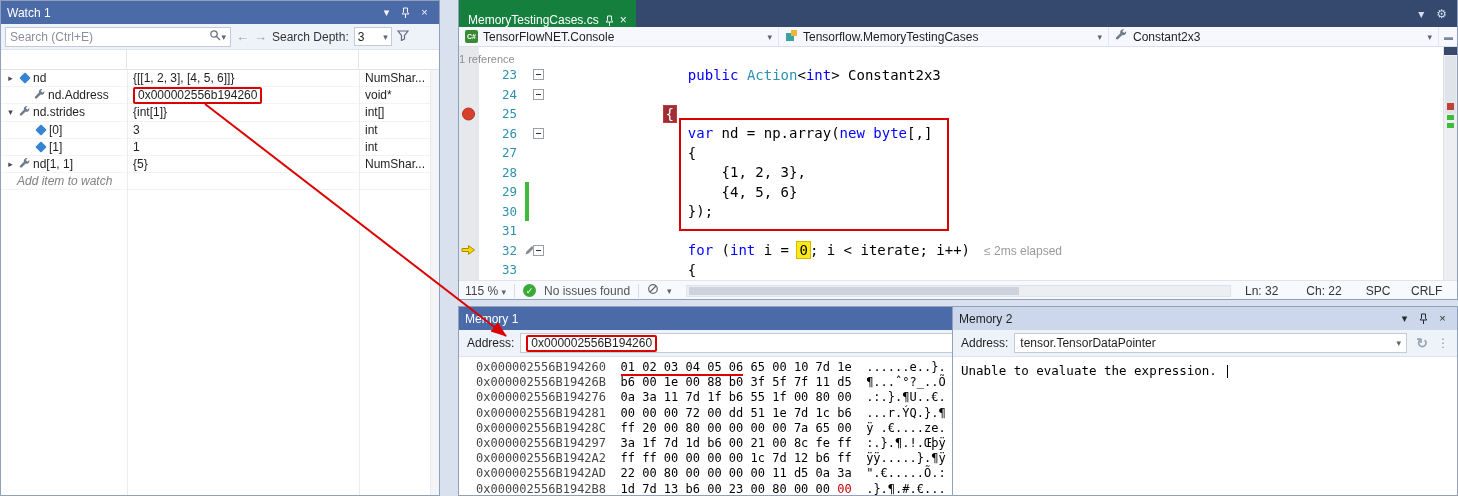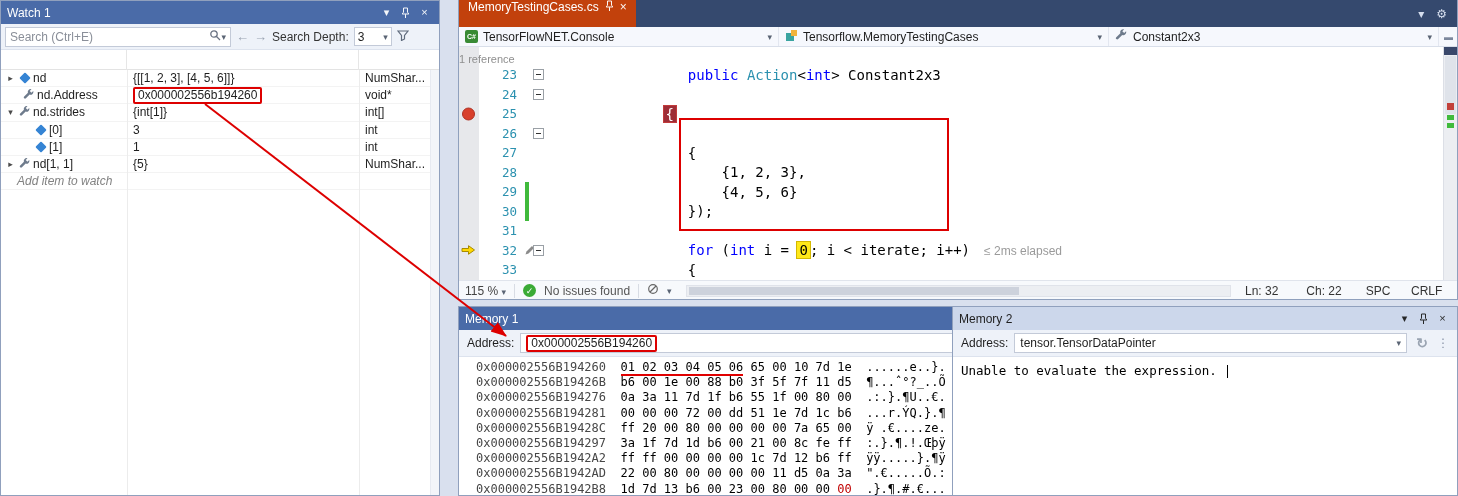--- a/index.html
+++ b/index.html
@@ -40,21 +40,21 @@
   .wtyp{flex:1;padding:0 6px}
   .exp{width:13px;font-size:9px;color:#4a4a4a;text-align:center;flex:none}
   .wicon{width:16px;display:inline-flex;justify-content:center;align-items:center;flex:none}
   .dia{width:8px;height:8px;background:#3584d4;transform:rotate(45deg);border-radius:1px;display:inline-block}
   .red-box{border:2px solid #dd0000;padding:0 3px;border-radius:2px;display:inline-block;line-height:13px}
   .phrow .wname{font-style:italic;color:#828282}
   .wsb{position:absolute;right:0;top:0;bottom:0;width:9px;background:#f3f5f9;border-left:1px solid #e7eaf1}
 
   
   .tabstrip{height:27px;flex:none;background:#35496e;display:flex;align-items:stretch}
-  .tab{background:#c2410c;color:#fff;display:flex;align-items:flex-start;padding:0 9px;gap:2px;font-size:12px}
+  .tab{background:#15803d;color:#fff;display:flex;align-items:flex-end;padding:0 9px;gap:2px;font-size:12px}
   .tab .tclose{font-size:12px;opacity:.95}
   .tabstrip-right{margin-left:auto;display:flex;align-items:center;color:#d5deee;gap:12px;padding:0 10px;font-size:12px}
   .navbar{height:20px;flex:none;background:#f6f8fd;border-bottom:1px solid #d9dfea;display:flex;align-items:stretch}
   .ncombo{display:flex;align-items:center;gap:5px;padding:0 6px;border-right:1px solid #e3e7f0}
   .ncombo .chev{margin-left:auto}
   .nc1{width:320px}.nc2{width:330px}.nc3{width:330px}
   .nend{flex:1;display:flex;align-items:center;justify-content:flex-end;padding:0 4px}
   .ic-proj{width:13px;height:13px;background:#388a34;color:#fff;font-size:7px;font-weight:bold;display:inline-flex;align-items:center;justify-content:center;border-radius:2px}
 
   .ebody{position:relative;flex:none;height:233px;background:#fff;overflow:hidden}
@@ -163,21 +163,21 @@
             <span class="exp">▸</span>
             <span class="wicon">
               <span class="dia"></span>
             </span>
             <span class="wname">nd</span>
           </div>
           <div class="wc wval">{[[1, 2, 3], [4, 5, 6]]}</div>
           <div class="wc wtyp">NumShar...</div>
         </div>
         <div class="wrow">
-          <div class="wc wname-cell" style="padding-left: 7px;">
+          <div class="wc wname-cell" style="padding-left: 18px;">
             <span class="exp"></span>
             <span class="wicon">
               <svg width="12" height="12" viewBox="0 0 16 16">
                 <path d="M13.6 2.7a3.7 3.7 0 0 1-4.7 4.7l-5 5a1.6 1.6 0 1 1-2.3-2.3l5-5a3.7 3.7 0 0 1 4.7-4.7L9 2.7l2.3 2.3 2.3-2.3z" fill="#6e7b8c"></path>
               </svg>
             </span>
             <span class="wname">nd.Address</span>
           </div>
           <div class="wc wval"><span class="red-box">0x000002556b194260</span></div>
           <div class="wc wtyp">void*</div>
@@ -317,20 +317,21 @@
           <div class="fcell"></div>
           <div class="codepre">             <span class="tk-bp">{</span></div>
         </div>
         <div class="crow">
           <div class="gcell"></div>
           <div class="ln">26</div>
           <div class="chg"></div>
           <div class="fcell">
             <span class="foldbox"></span>
           </div>
+          <div class="codepre">                <span class="tk-k">var</span><span class="tk-p"> nd = np.array(</span><span class="tk-k">new</span><span class="tk-p"> </span><span class="tk-k">byte</span><span class="tk-p">[,]</span></div>
         </div>
         <div class="crow">
           <div class="gcell"></div>
           <div class="ln">27</div>
           <div class="chg"></div>
           <div class="fcell"></div>
           <div class="codepre">                <span class="tk-p">{</span></div>
         </div>
         <div class="crow">
           <div class="gcell"></div>

